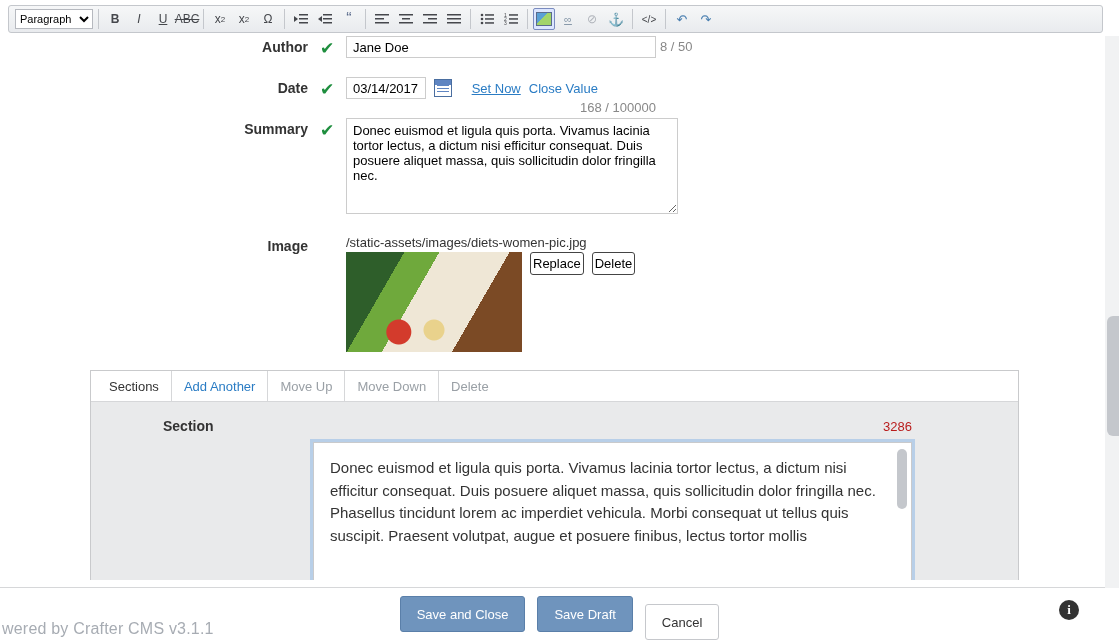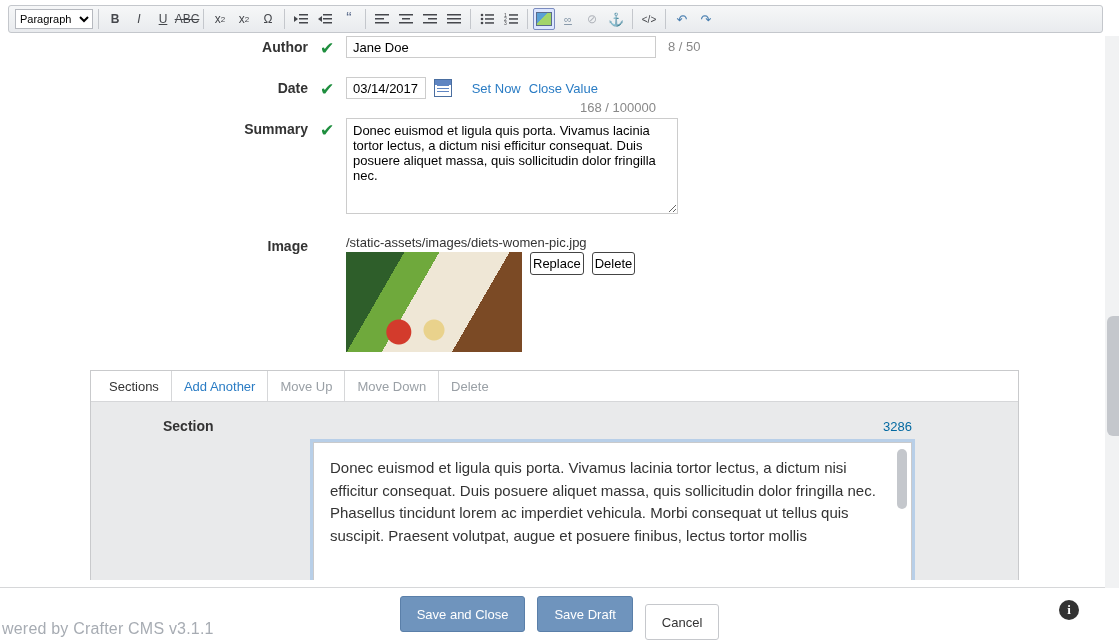--- a/index.html
+++ b/index.html
@@ -110,33 +110,33 @@
     box-sizing: border-box;
   }
   .line-input.author { width: 310px; }
   .line-input.date   { width: 80px; text-align: left;}
 
   .counter {
     font-size: 13px;
     color: #888;
     position: absolute;
   }
-  .counter.author { left: 322px; top: 3px; }
+  .counter.author { left: 314px; top: 3px; }
   .counter.summary{ left: 272px; top: -20px; }
 
   .date-row { display:flex; align-items:center; gap:8px;}
   .cal-icon {
     width:16px; height:16px;
     border:1px solid #4a6ea0;
     background: linear-gradient(#5f85c2 0 30%, #fff 30%);
     position:relative;
   }
   .cal-icon:after{content:""; position:absolute; top:5px; left:2px; right:2px; bottom:2px;
      background: repeating-linear-gradient(#5f85c2 0 1px, transparent 1px 3px);}
-  .linkish { color:#2a7cc4; cursor:pointer; font-size:13px;}
+  .linkish { color:#2a7cc4; cursor:pointer; text-decoration:underline; font-size:13px;}
   .linklike{ color:#2a7cc4; cursor:pointer; font-size:13px;}
 
   textarea.summary {
     width: 318px;
     height: 86px;
     border: 1px solid #ccc;
     padding: 4px 6px;
     font-size: 13px;
     font-family: inherit;
     resize: both;
@@ -184,21 +184,21 @@
     display:flex; align-items:center;
     cursor:pointer;
   }
   .sections-tabs .tab.title { color:#333; cursor:default;}
   .sections-tabs .tab.add   { color:#2a7cc4; }
   .sections-tabs .tab.dis   { color:#9aa0a6; cursor:default;}
 
   .section-body { padding: 16px 26px 0 26px; }
   .section-row { display:flex; align-items:flex-end; }
   .section-label { width:148px; text-align:left; padding-left:46px; font-weight:700; font-size:14px; }
-  .section-count { margin-left:auto; color:#0369a1; font-size:13px; padding-right:80px;}
+  .section-count { margin-left:auto; color:#b91c1c; font-size:13px; padding-right:80px;}
 
   .rte-frame {
     margin-top: 8px;
     margin-left: 196px;
     margin-right: 80px;
     height: 150px;
     background:#fff;
     border:1px solid #c9cacc;
     box-shadow: 0 0 0 3px #b8cfe8;
     padding: 14px 10px 14px 16px;

